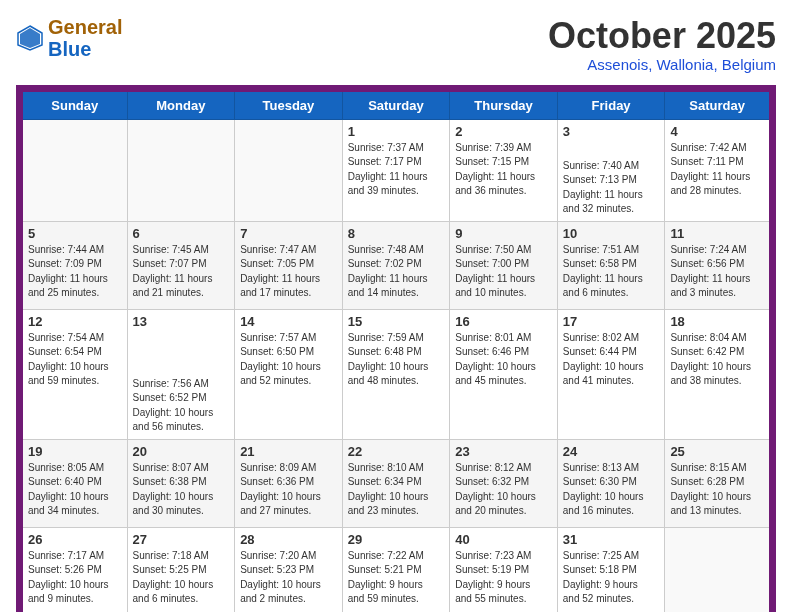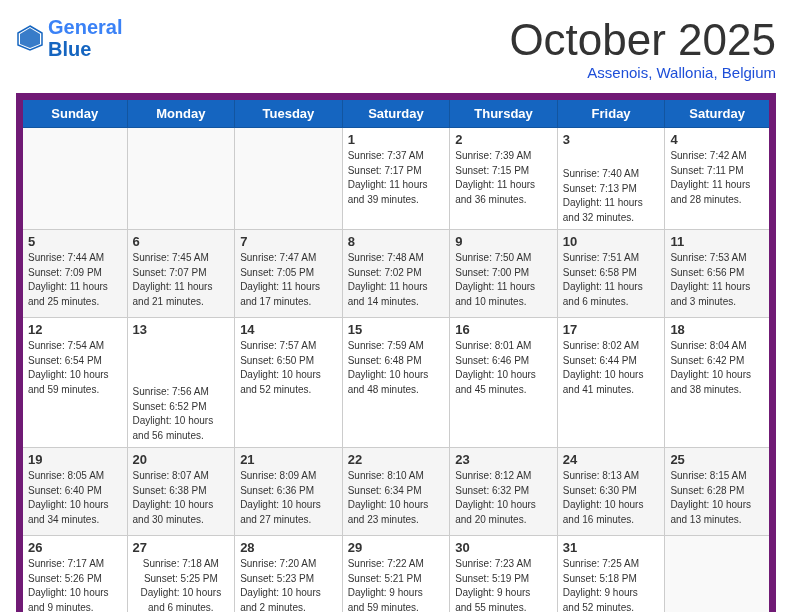--- a/index.html
+++ b/index.html
@@ -19,32 +19,32 @@
     .logo {
       display: flex;
       align-items: center;
       gap: 4px;
     }
     .logo-text {
       font-size: 20px;
       font-weight: bold;
       line-height: 1.1;
     }
-    .logo-general { color: #3b82f6; }
+    .logo-general { color: #a16207; }
     .logo-blue { color: #1565c0; }
     .logo-icon {
       width: 28px;
       height: 28px;
     }
     .title-block {
       text-align: right;
     }
     .month-title {
-      font-size: 44px;
-      font-weight: normal;
+      font-size: 36px;
+      font-weight: bold;
       color: #333;
       line-height: 1.1;
     }
     .subtitle {
       font-size: 15px;
       color: #1d4ed8;
     }
     .calendar {
       width: 100%;
       border-collapse: collapse;
@@ -192,21 +192,21 @@
         </td>
         <td>
           <span class="day-number">10</span>
           <div class="day-info" style="white-space: pre-line;">Sunrise: 7:51 AM
 Sunset: 6:58 PM
 Daylight: 11 hours
 and 6 minutes.</div>
         </td>
         <td>
           <span class="day-number">11</span>
-          <div class="day-info" style="white-space: pre-line;">Sunrise: 7:53 AM
+          <div class="day-info" style="white-space: pre-line;">Sunrise: 7:24 AM
 Sunset: 6:56 PM
 Daylight: 11 hours
 and 3 minutes.</div>
         </td>
       </tr>
       <tr>
         <td>
           <span class="day-number">12</span>
           <div class="day-info" style="white-space: pre-line;">Sunrise: 7:54 AM
 Sunset: 6:54 PM
@@ -310,41 +310,41 @@
       <tr>
         <td>
           <span class="day-number">26</span>
           <div class="day-info" style="white-space: pre-line;">Sunrise: 7:17 AM
 Sunset: 5:26 PM
 Daylight: 10 hours
 and 9 minutes.</div>
         </td>
         <td>
           <span class="day-number">27</span>
-          <div class="day-info" style="white-space: pre-line; text-align: center;">Sunrise: 7:18 AM
+          <div class="day-info" style="white-space: pre-line;">Sunrise: 7:18 AM
 Sunset: 5:25 PM
 Daylight: 10 hours
 and 6 minutes.</div>
         </td>
         <td>
           <span class="day-number">28</span>
           <div class="day-info" style="white-space: pre-line;">Sunrise: 7:20 AM
 Sunset: 5:23 PM
 Daylight: 10 hours
 and 2 minutes.</div>
         </td>
         <td>
           <span class="day-number">29</span>
           <div class="day-info" style="white-space: pre-line;">Sunrise: 7:22 AM
 Sunset: 5:21 PM
 Daylight: 9 hours
 and 59 minutes.</div>
         </td>
         <td>
-          <span class="day-number">30</span>
+          <span class="day-number">40</span>
           <div class="day-info" style="white-space: pre-line;">Sunrise: 7:23 AM
 Sunset: 5:19 PM
 Daylight: 9 hours
 and 55 minutes.</div>
         </td>
         <td>
           <span class="day-number">31</span>
           <div class="day-info" style="white-space: pre-line;">Sunrise: 7:25 AM
 Sunset: 5:18 PM
 Daylight: 9 hours

